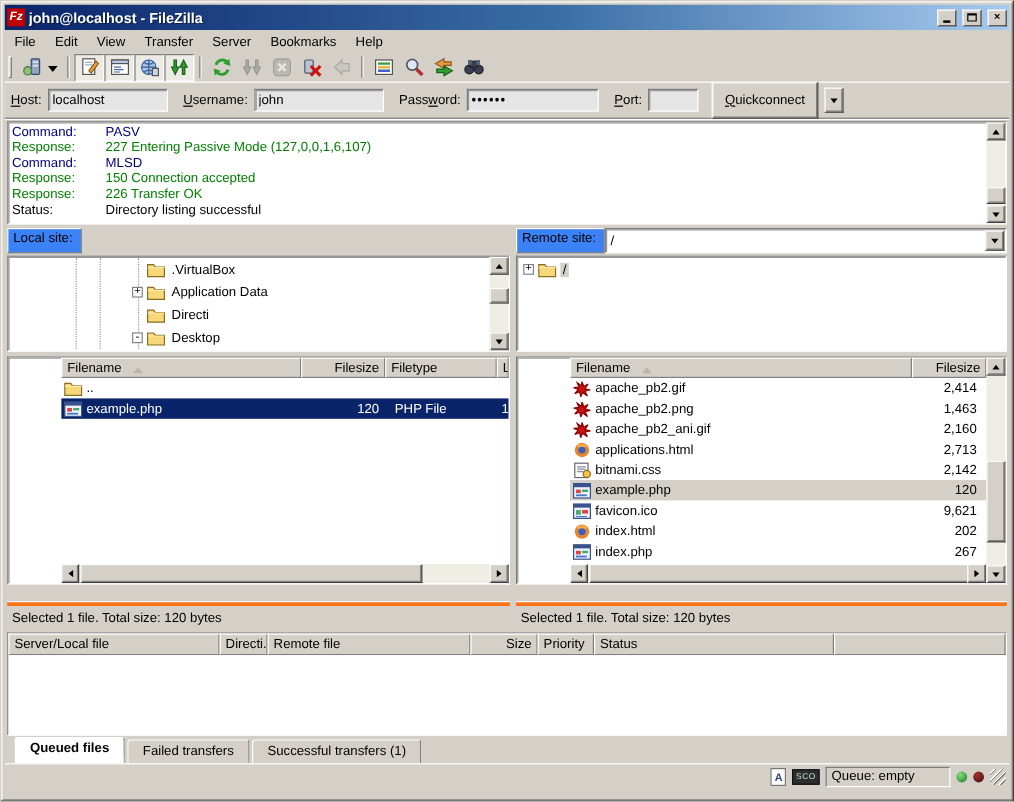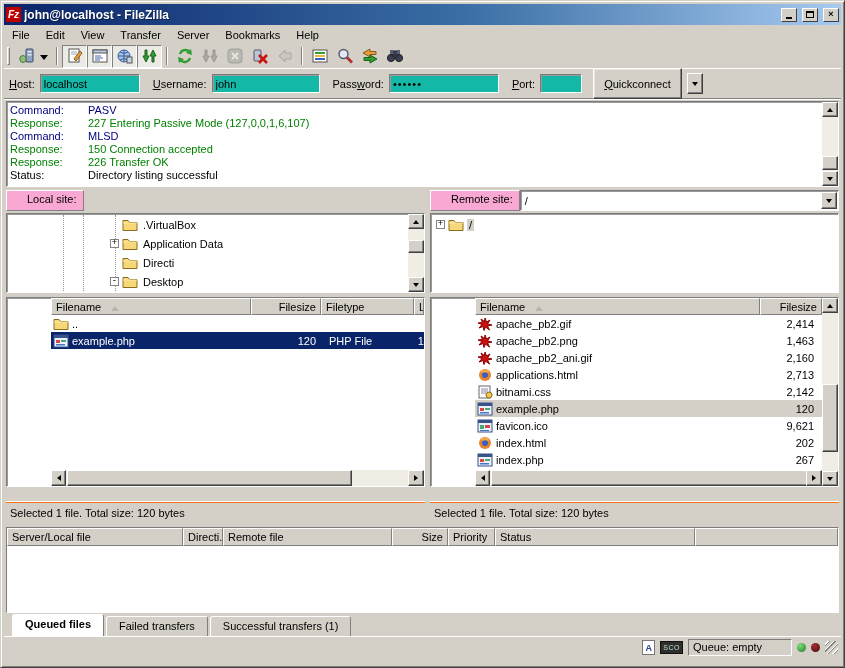--- a/index.html
+++ b/index.html
@@ -37,21 +37,21 @@
   .tbtn{ width:25px; height:23px; display:flex; align-items:center; justify-content:center; }
   .tbtn.pressed{ border:1px solid; border-color:#808080 #fff #fff #808080; background:#eceae4; }
   .tbtn.disabled svg{ filter:grayscale(1) opacity(.45); }
   .dd-arrow{ width:0; height:0; border:4px solid transparent; border-top:5px solid #000; margin:6px 4px 0 1px; }
 
   
   .qcbar{ height:30px; flex:0 0 30px; display:flex; align-items:center; gap:5px; padding:0 5px;
     border-bottom:1px solid #808080; box-shadow:0 1px 0 #fff; }
   .qc-label u{ text-decoration:underline; }
   .field{ height:19px; border:1px solid; border-color:#7b7b7b #fff #fff #7b7b7b;
-    box-shadow:inset 1px 1px 0 #9a9a9a; background:#14b8a6; font-family:"Liberation Sans",sans-serif;
+    box-shadow:inset 1px 1px 0 #9a9a9a; background:#e5e5e5; font-family:"Liberation Sans",sans-serif;
     font-size:11px; padding:1px 3px; }
   .btn{ height:31px; background:#d4d0c8; border:1px solid; border-color:#fff #404040 #404040 #fff;
     box-shadow:inset -1px -1px 0 #808080, inset 1px 1px 0 #e8e6e0;
     font-size:11px; padding:1px 10px; }
   .btn u{ text-decoration:underline; }
   .combo-btn, .sb-btn{ width:16px; background:#d4d0c8; border:1px solid;
     border-color:#fff #404040 #404040 #fff; box-shadow:inset -1px -1px 0 #808080;
     display:flex; align-items:center; justify-content:center; }
   .tri-down{ width:0; height:0; border:3px solid transparent; border-top:4px solid #000; margin-top:3px; }
   .tri-up{ width:0; height:0; border:3px solid transparent; border-bottom:4px solid #000; margin-bottom:3px; }
@@ -79,22 +79,22 @@
   .hthumb{ position:absolute; top:0; height:16px; background:#d4d0c8; border:1px solid;
     border-color:#fff #404040 #404040 #fff; box-shadow:inset -1px -1px 0 #808080; }
 
   
   .main{ flex:0 0 332px; display:flex; margin:2px; }
   .pane-local{ width:419px; flex:0 0 419px; display:flex; flex-direction:column; }
   .pane-remote{ flex:1; display:flex; flex-direction:column; }
   .vsplit{ width:5px; flex:0 0 5px; }
 
   .sitebar{ height:21px; flex:0 0 21px; display:flex; margin-bottom:2px; }
-  .site-label{ background:#f9a8d4; border:1px solid; border-color:#fff #808080 #808080 #fff;
-    padding:2px 6px 0 20px; white-space:nowrap; }
+  .site-label{ background:#3b82f6; border:1px solid; border-color:#fff #808080 #808080 #fff;
+    padding:2px 6px 0 4px; white-space:nowrap; }
   .combo{ flex:1; display:flex; align-items:center; padding-left:4px; position:relative; overflow:hidden; white-space:nowrap; }
   .combo .combo-btn{ position:absolute; right:1px; top:1px; bottom:1px; }
   .redacted{ display:inline-block; width:50px; height:10px; margin:0 1px;
     background:repeating-linear-gradient(90deg,#b9b5ad 0 5px,#e2dfd8 5px 10px); filter:blur(1px); }
 
   .treebox{ flex:0 0 80px; position:relative; overflow:hidden; }
   .tree-inner{ position:absolute; inset:1px 17px 1px 1px; overflow:hidden; }
   .guide{ position:absolute; top:0; bottom:0; border-left:1px dotted #9a9a9a; }
   .tree-row{ height:19px; display:flex; align-items:center; position:relative; }
   .expander{ width:9px; height:9px; flex:0 0 9px; border:1px solid #848484; background:#fff;
@@ -110,21 +110,21 @@
     display:flex; align-items:center; overflow:hidden; white-space:nowrap; }
   .sort-tri{ width:0; height:0; border:4px solid transparent; border-bottom:5px solid #b8b4ac; margin-left:10px; }
   .rows{ flex:1; background:#fff; overflow:hidden; }
   .frow{ height:17px; display:flex; align-items:center; white-space:nowrap; }
   .frow.sel-active{ background:#0a246a; color:#fff; }
   .frow.sel-inactive{ background:#d4d0c8; }
   .cname{ display:flex; align-items:center; gap:3px; padding-left:2px; overflow:hidden; }
   .csize{ text-align:right; padding-right:8px; }
   .fic{ flex:0 0 16px; width:16px; height:14px; }
 
-  .statusline{ flex:0 0 20px; padding:4px 4px 0 4px; border-top:1px solid #f97316; box-shadow:0 -1px 0 #fff; margin-top:15px; }
+  .statusline{ flex:0 0 20px; padding:4px 4px 0 4px; border-top:3px solid #f97316; box-shadow:0 -1px 0 #fff; margin-top:15px; }
 
   
   .queuebox{ flex:0 0 86px; margin:3px 2px 0 2px; display:flex; flex-direction:column; }
   .q-head{ display:flex; flex:0 0 18px; background:#d4d0c8; }
   .q-rows{ flex:1; background:#fff; }
 
   .tabs{ flex:0 0 23px; display:flex; align-items:flex-end; padding-left:8px; }
   .tab{ background:#d4d0c8; border:1px solid; border-color:#fff #808080 #808080 #fff;
     border-bottom:none; border-radius:3px 3px 0 0; padding:3px 12px 4px 12px; margin-right:2px; }
   .tab.active{ background:#fff; font-weight:bold; padding-bottom:6px; position:relative; z-index:2; }

